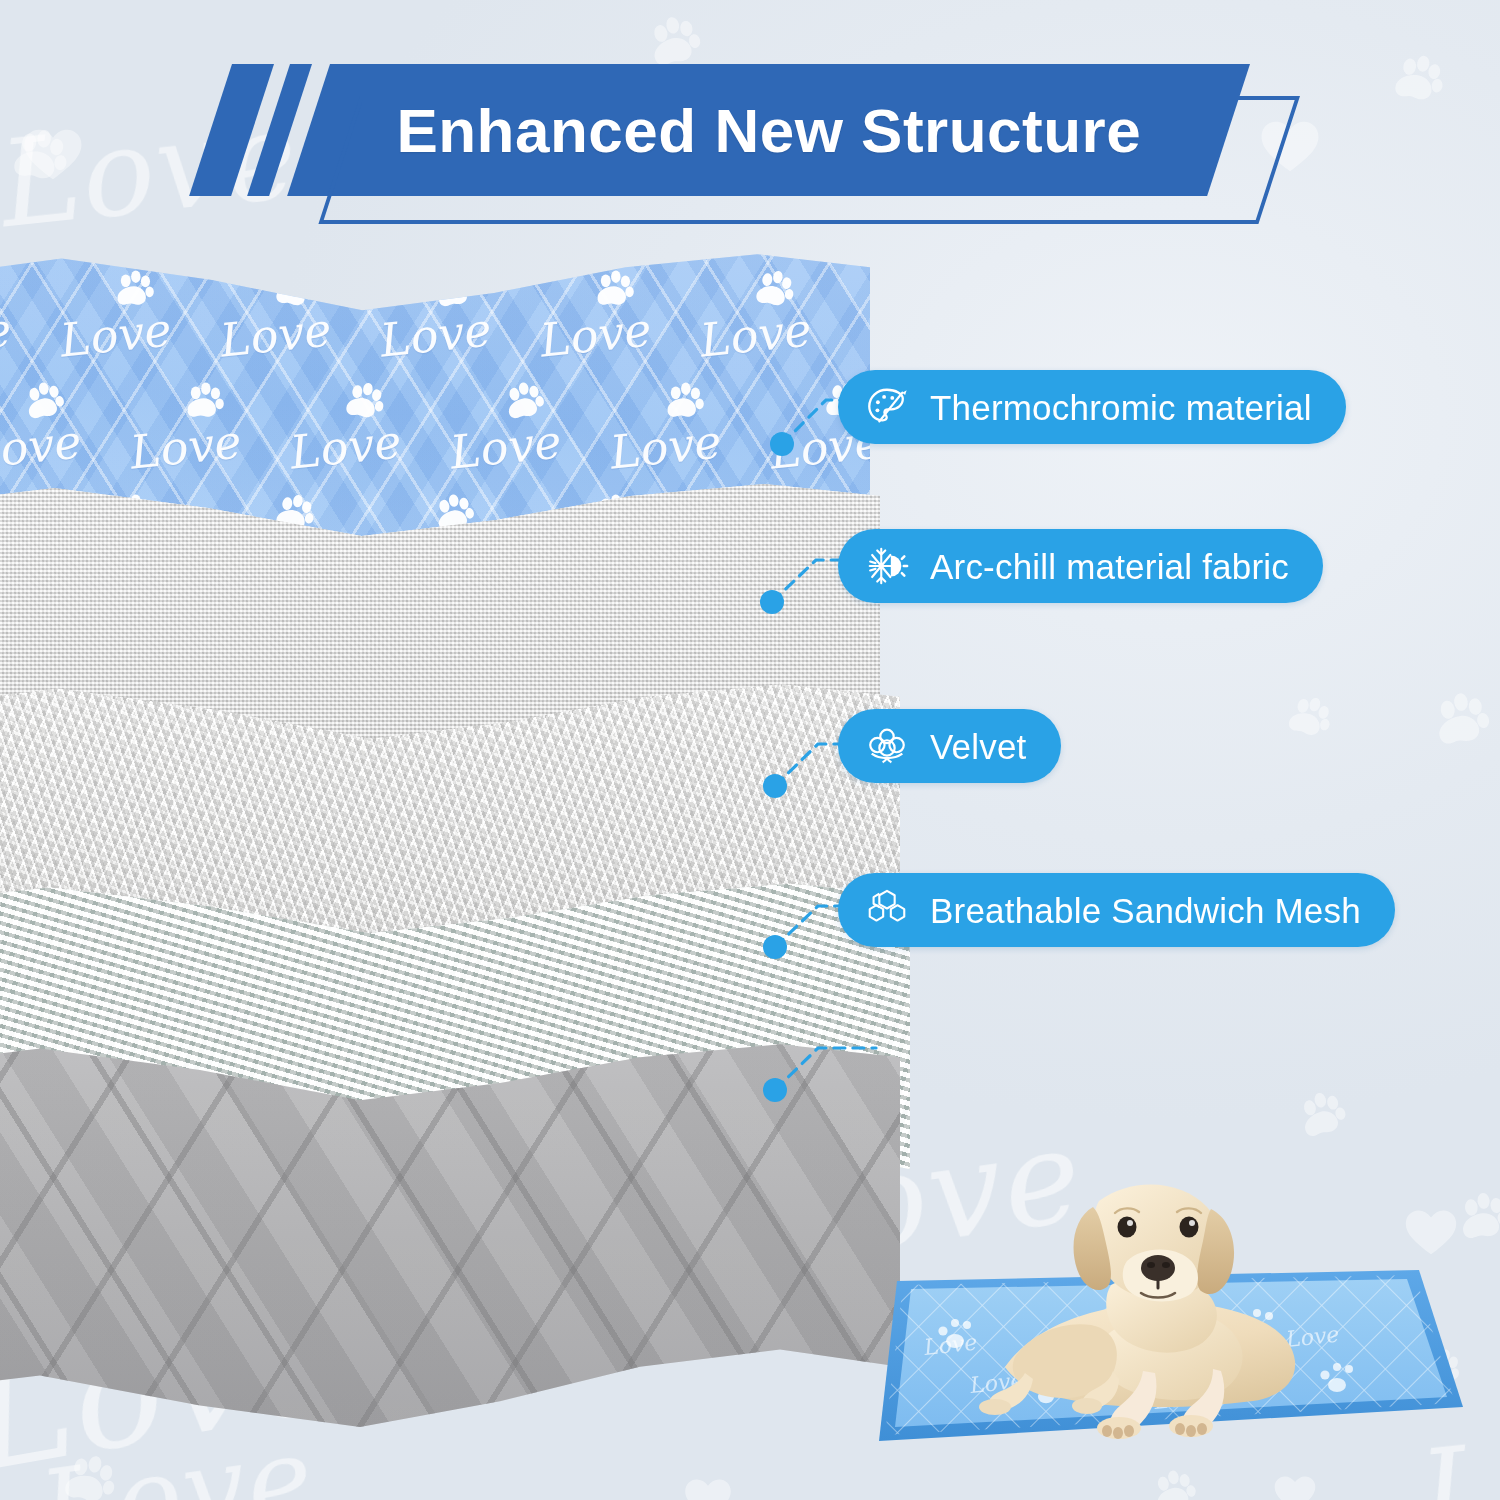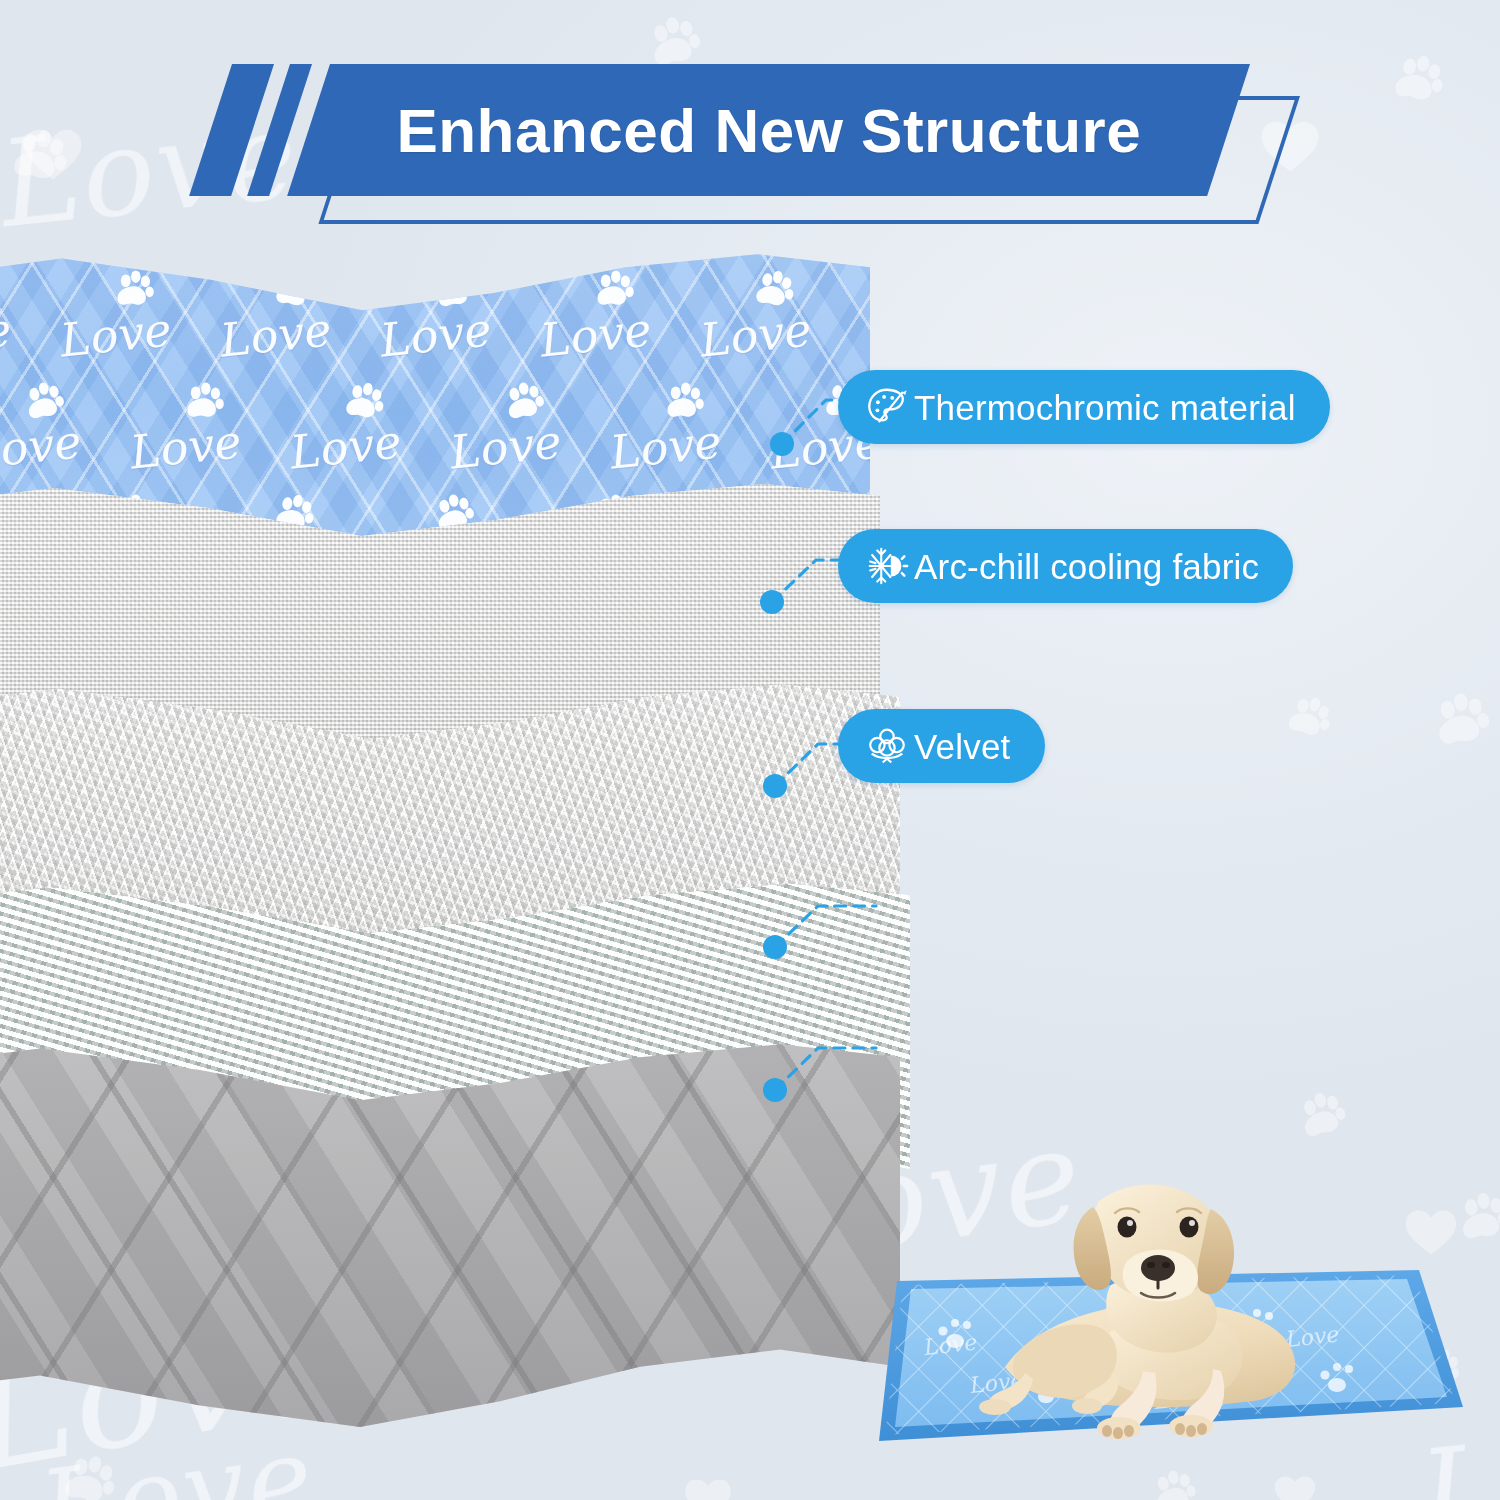--- a/index.html
+++ b/index.html
@@ -169,21 +169,21 @@
     position:absolute; left:0; bottom:0; width:100%; height:16px;
     background:linear-gradient(#8a8a8c,#6b6b6d);
   }
 
   
   #connectors { position:absolute; left:0; top:0; width:1500px; height:1500px; pointer-events:none; }
 
   
   .pill {
     position:absolute;
-    display:flex; align-items:center; gap:4px;
+    display:flex; align-items:center; gap:20px;
     height:74px;
     padding:0 34px 0 26px;
     background:#2aa2e6;
     border-radius:40px;
     color:#ffffff;
     box-shadow:0 2px 6px rgba(40,110,170,.18);
     white-space:nowrap;
     z-index:20;
   }
   .pill .pill-icon { width:46px; height:46px; flex:0 0 46px; display:block; }
@@ -686,37 +686,48 @@
       <g stroke="#ffffff" stroke-width="2.2" stroke-linecap="round" fill="none">
         <path d="M18 6v36M6 24h24M8.5 12.5 27.5 35.5M27.5 12.5 8.5 35.5"></path>
         <path d="M18 12l-4.2-4.2M18 12l4.2-4.2M18 36l-4.2 4.2M18 36l4.2 4.2"></path>
         <path d="M12 21l-5.6-1.6M12 27l-5.6 1.6"></path>
       </g>
       <path d="M28 13a11 11 0 0 1 0 22z" fill="#ffffff"></path>
       <g stroke="#ffffff" stroke-width="2.6" stroke-linecap="round">
         <path d="M41.5 24h3.5M39.5 16.5l2.6-2.6M39.5 31.5l2.6 2.6"></path>
       </g>
     </svg>
-    <span class="pill-text">Arc-chill cooling fabric</span>
+    <span class="pill-text">Arc-chill material fabric</span>
   </div>
 
   <div class="pill" id="pill-2">
     <svg class="pill-icon" viewBox="0 0 48 48">
       <g fill="none" stroke="#ffffff" stroke-width="2.3" stroke-linejoin="round">
         <circle cx="24" cy="14" r="7"></circle>
         <circle cx="14" cy="23" r="7.5"></circle>
         <circle cx="34" cy="23" r="7.5"></circle>
         <circle cx="24" cy="26" r="8"></circle>
         <path d="M8 32c4 3 10 4.6 16 4.6S36 35 40 32"></path>
         <path d="M24 36.6c-1 2-2.6 3.4-4.6 4.4M24 36.6c1 2 2.6 3.4 4.6 4.4"></path>
       </g>
     </svg>
     <span class="pill-text">Velvet</span>
   </div>
 
+  <div class="pill" id="pill-3">
+    <svg class="pill-icon" viewBox="0 0 48 48">
+      <g fill="none" stroke="#ffffff" stroke-width="2.2" stroke-linejoin="round">
+        <path d="M24 4l8 4.6v9.2L24 22.4l-8-4.6V8.6z"></path>
+        <path d="M13 19l7 4v8l-7 4-7-4v-8z"></path>
+        <path d="M35 19l7 4v8l-7 4-7-4v-8z"></path>
+        <path d="M16 7l-6 3.5v7L16 21"></path>
+      </g>
+    </svg>
+    <span class="pill-text">Breathable Sandwich Mesh</span>
+  </div>
 
 
   <svg id="photo" viewBox="0 0 630 360">
     <defs>
       <linearGradient id="matTop" x1="0" y1="0" x2="0" y2="1">
         <stop offset="0" stop-color="#9fd0f5"></stop>
         <stop offset="1" stop-color="#7ebcf0"></stop>
       </linearGradient>
       <linearGradient id="matEdge" x1="0" y1="0" x2="0" y2="1">
         <stop offset="0" stop-color="#5ea8e8"></stop>

